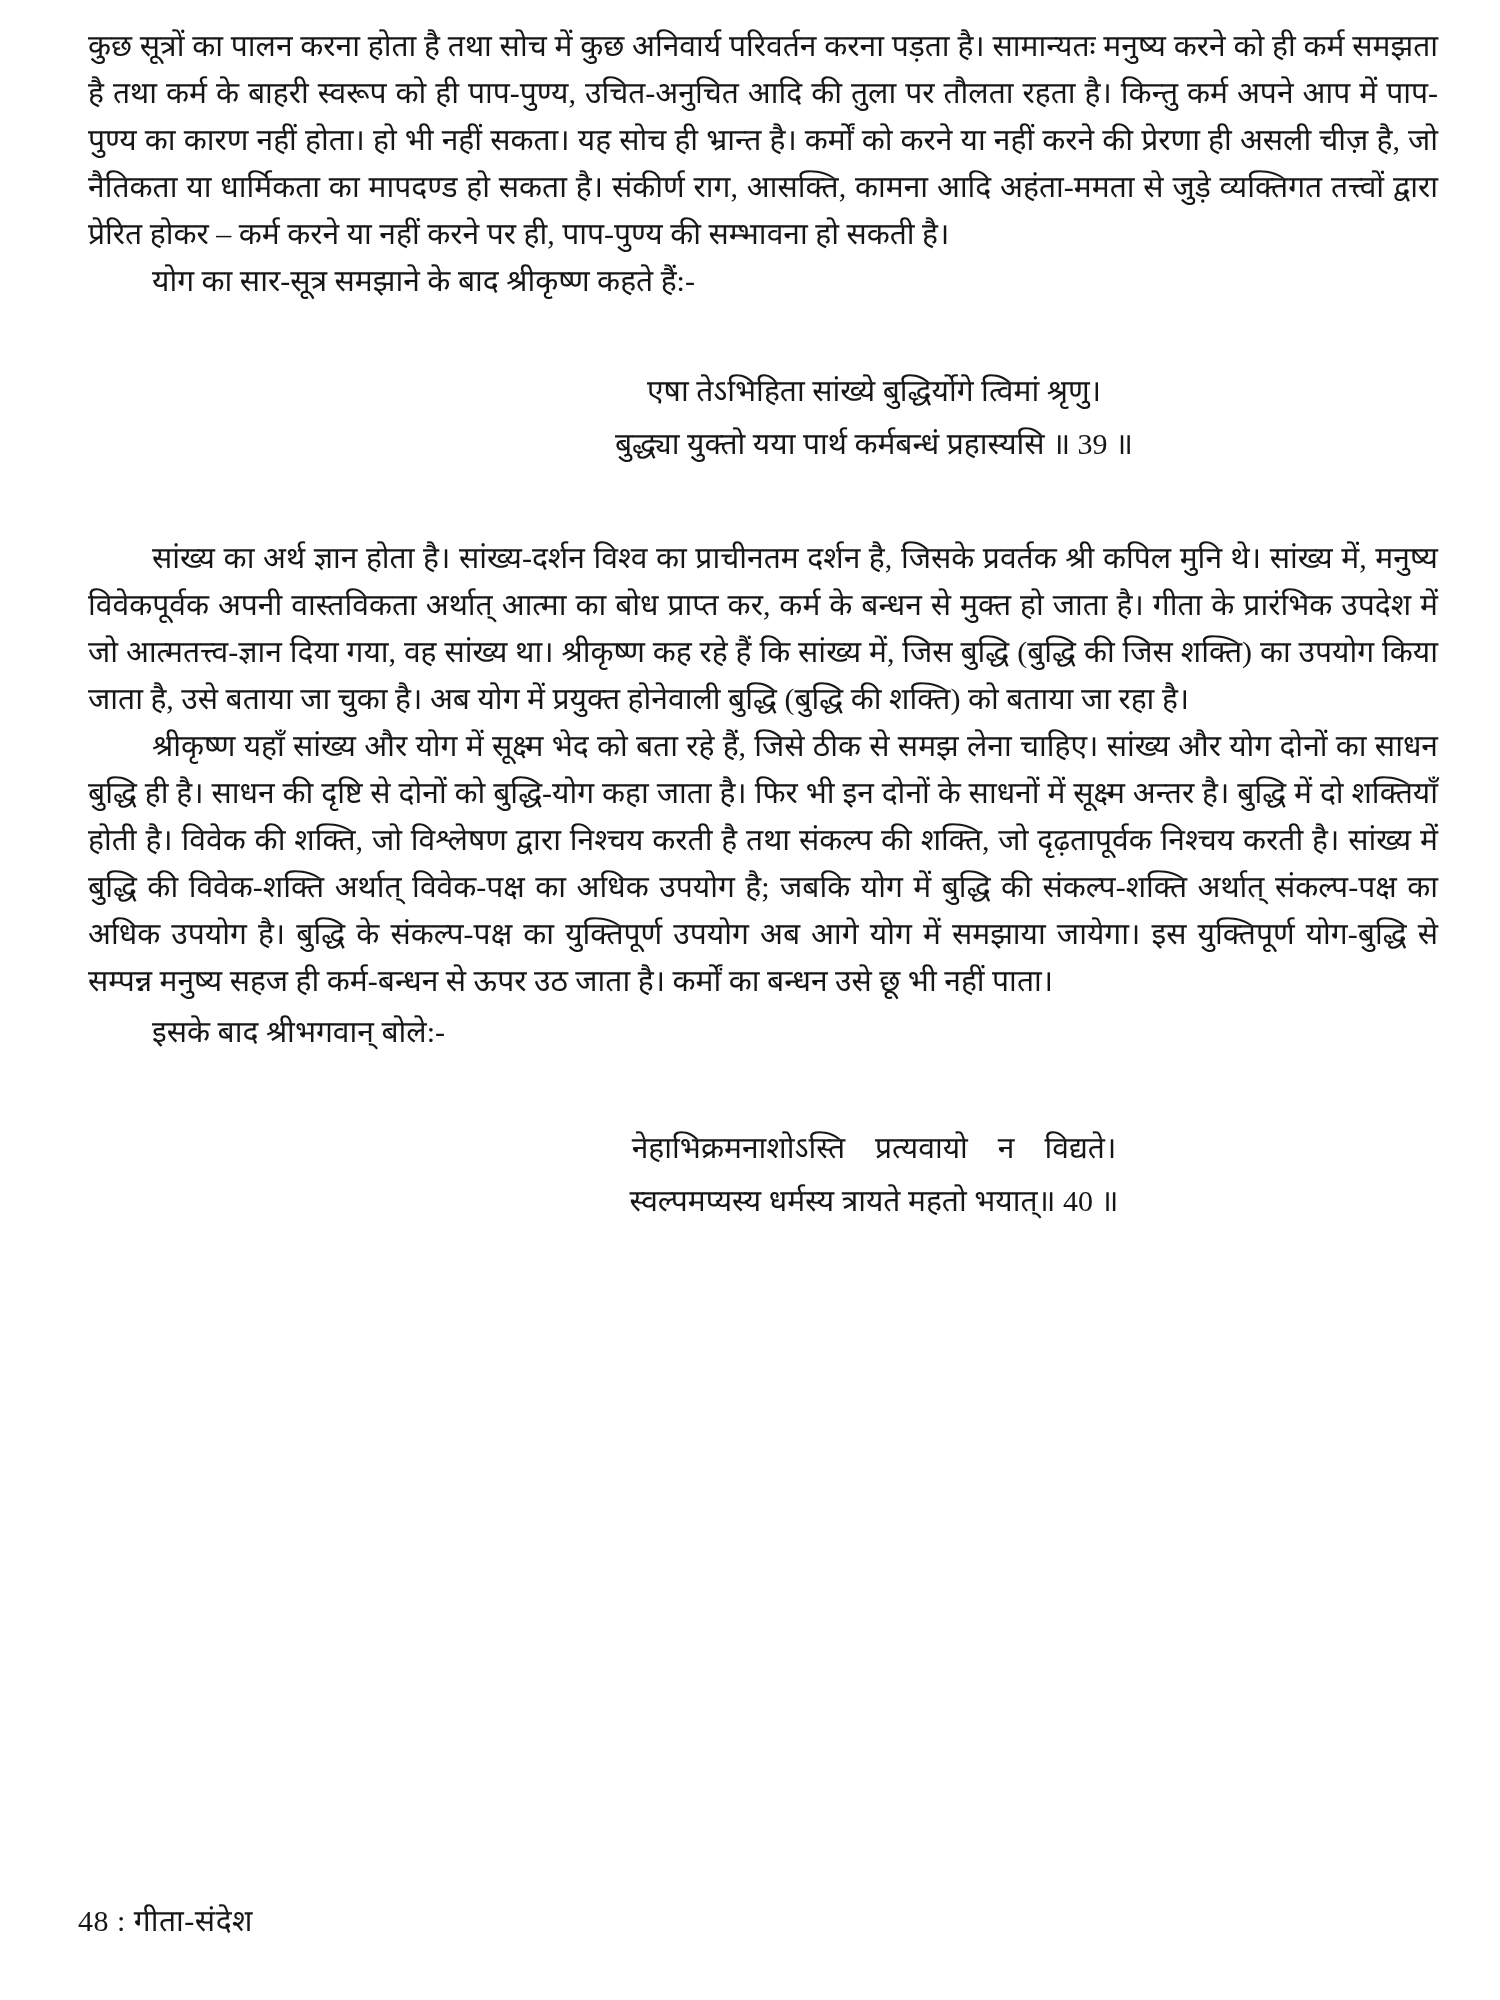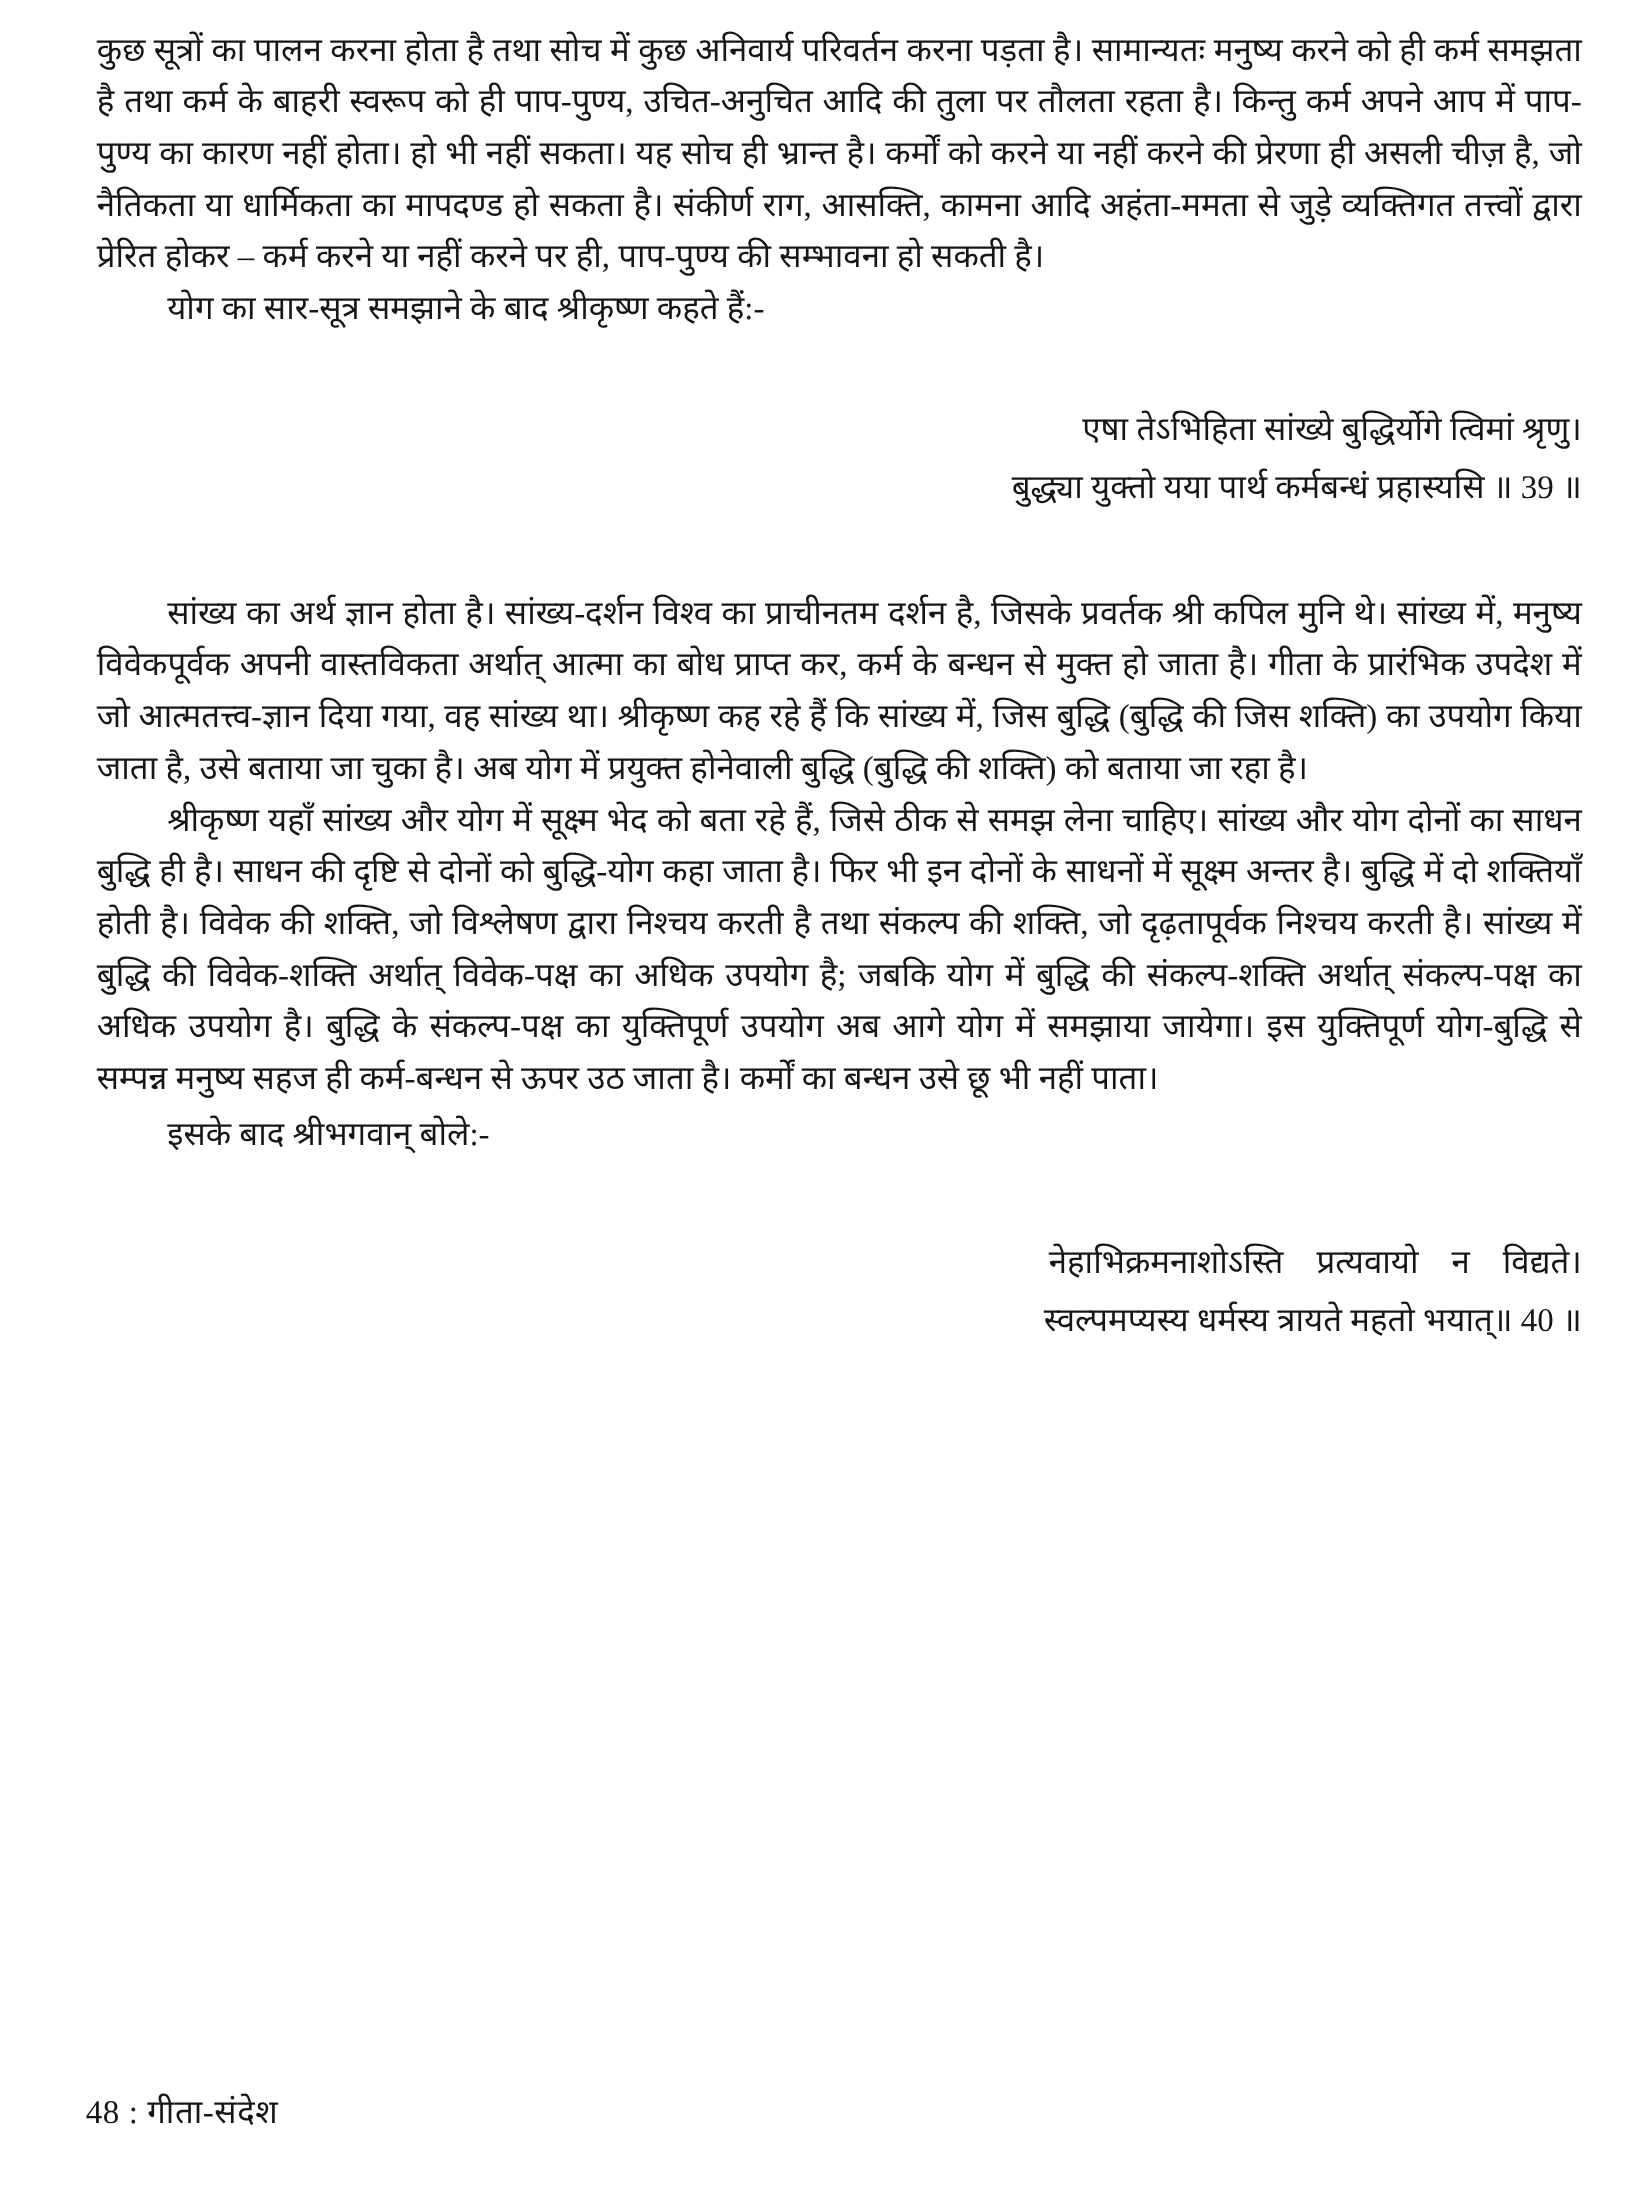--- a/index.html
+++ b/index.html
@@ -21,21 +21,21 @@
   }
   .para.indent {
     text-indent: 64px;
   }
   .verse {
     margin: 60px 0 64px 222px;
   }
   .verse .verse-line {
     white-space: pre;
     line-height: 53px;
-    text-align: right;
+    text-align: center;
   }
   .footer {
     position: absolute;
     left: 78px;
     bottom: 56px;
     font-size: 30px;
     letter-spacing: 0.5px;
   }
 </style>
 </head>

